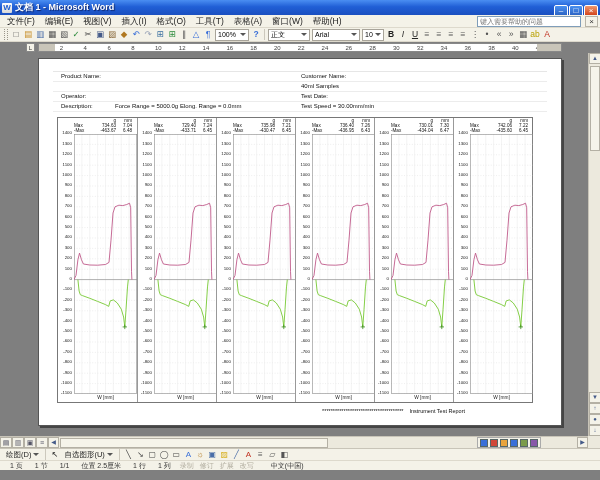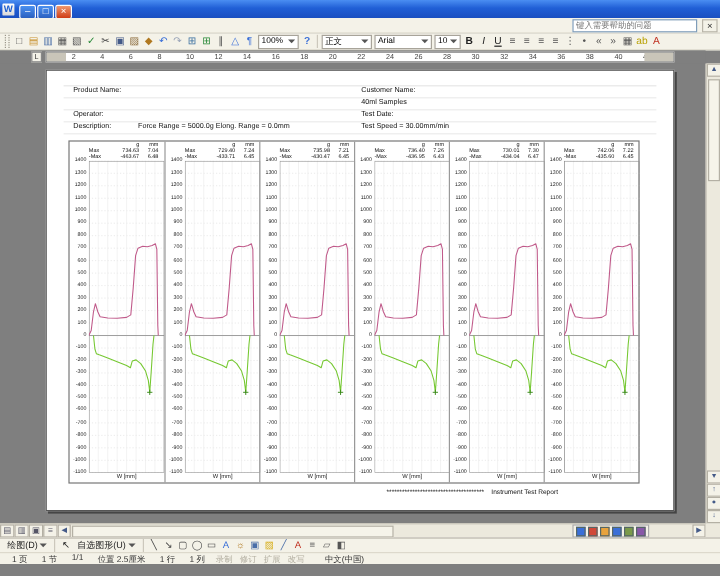--- a/index.html
+++ b/index.html
@@ -100,24 +100,36 @@
           background:conic-gradient(#4a9a3a 0 25%,#f0c030 0 50%,#3a6fd8 0 75%,#d84030 0)}
   .tico{width:7px;height:7px;border:1px solid #9ab4e8;position:absolute;top:1px}
 </style>
 </head>
 <body>
 
 <div class="screen">
 
   <div class="titlebar">
     <span class="app-icon">W</span>
+    <span class="title-text">文档 1 - Microsoft Word</span>
     <span id="win-controls"><button class="tb-btn">–</button><button class="tb-btn">□</button><button class="tb-btn close">×</button></span>
   </div>
 
   <div class="menubar">
+    <span id="menu-items" style="display:flex">
+        <span class="menu-item">文件(F)</span>
+        <span class="menu-item">编辑(E)</span>
+        <span class="menu-item">视图(V)</span>
+        <span class="menu-item">插入(I)</span>
+        <span class="menu-item">格式(O)</span>
+        <span class="menu-item">工具(T)</span>
+        <span class="menu-item">表格(A)</span>
+        <span class="menu-item">窗口(W)</span>
+        <span class="menu-item">帮助(H)</span>
+      </span>
     <span class="help-box">
       <input class="help-input" placeholder="键入需要帮助的问题" style="">
       <button class="doc-close">×</button>
     </span>
   </div>
 
   <div class="toolbar" id="toolbar">
       <span class="grip"></span>
       <span class="tb-icon" style="color: rgb(85, 85, 85);">□</span>
       <span class="tb-icon" style="color: rgb(200, 146, 46);">▤</span>

